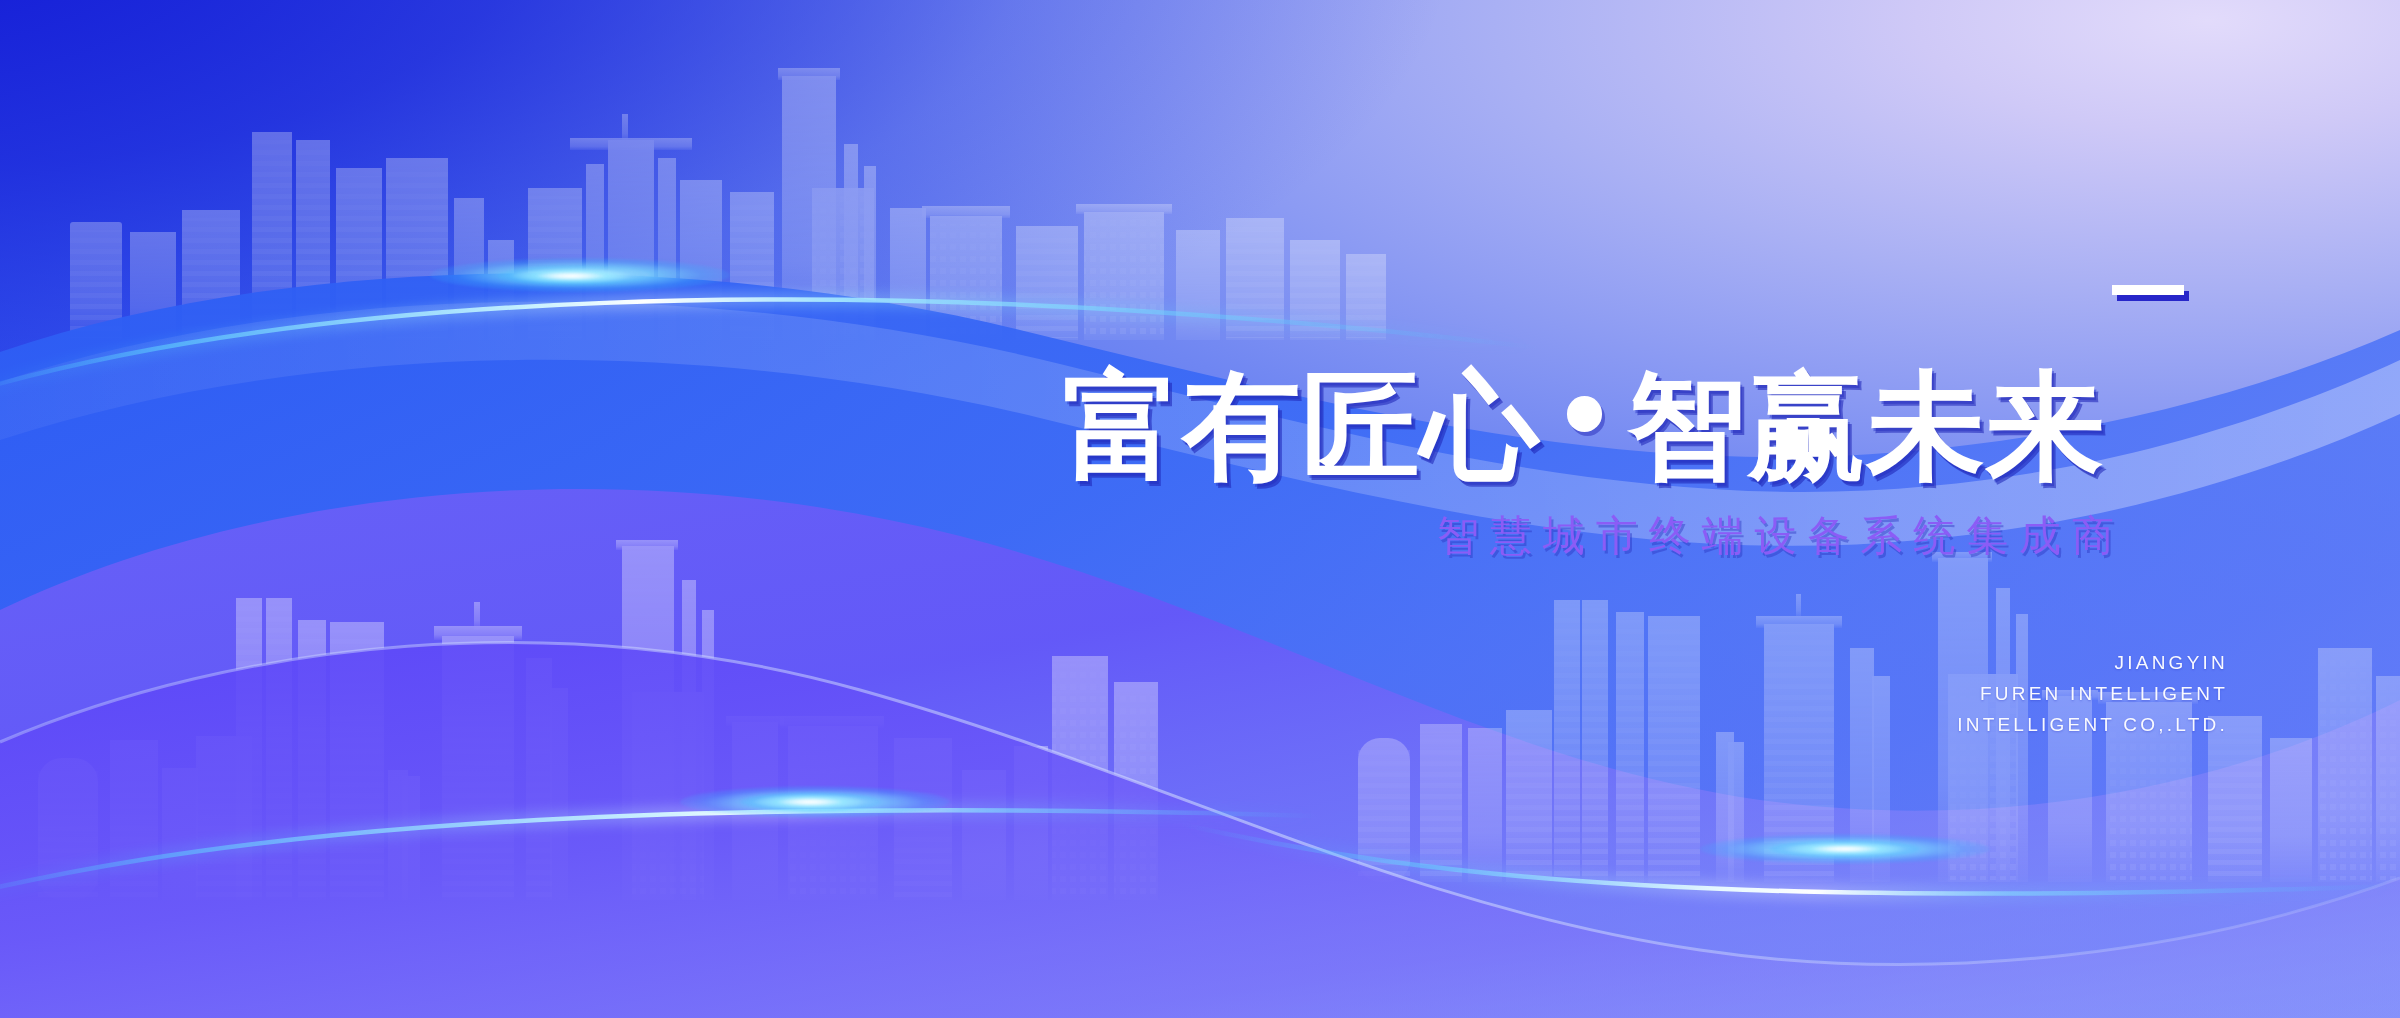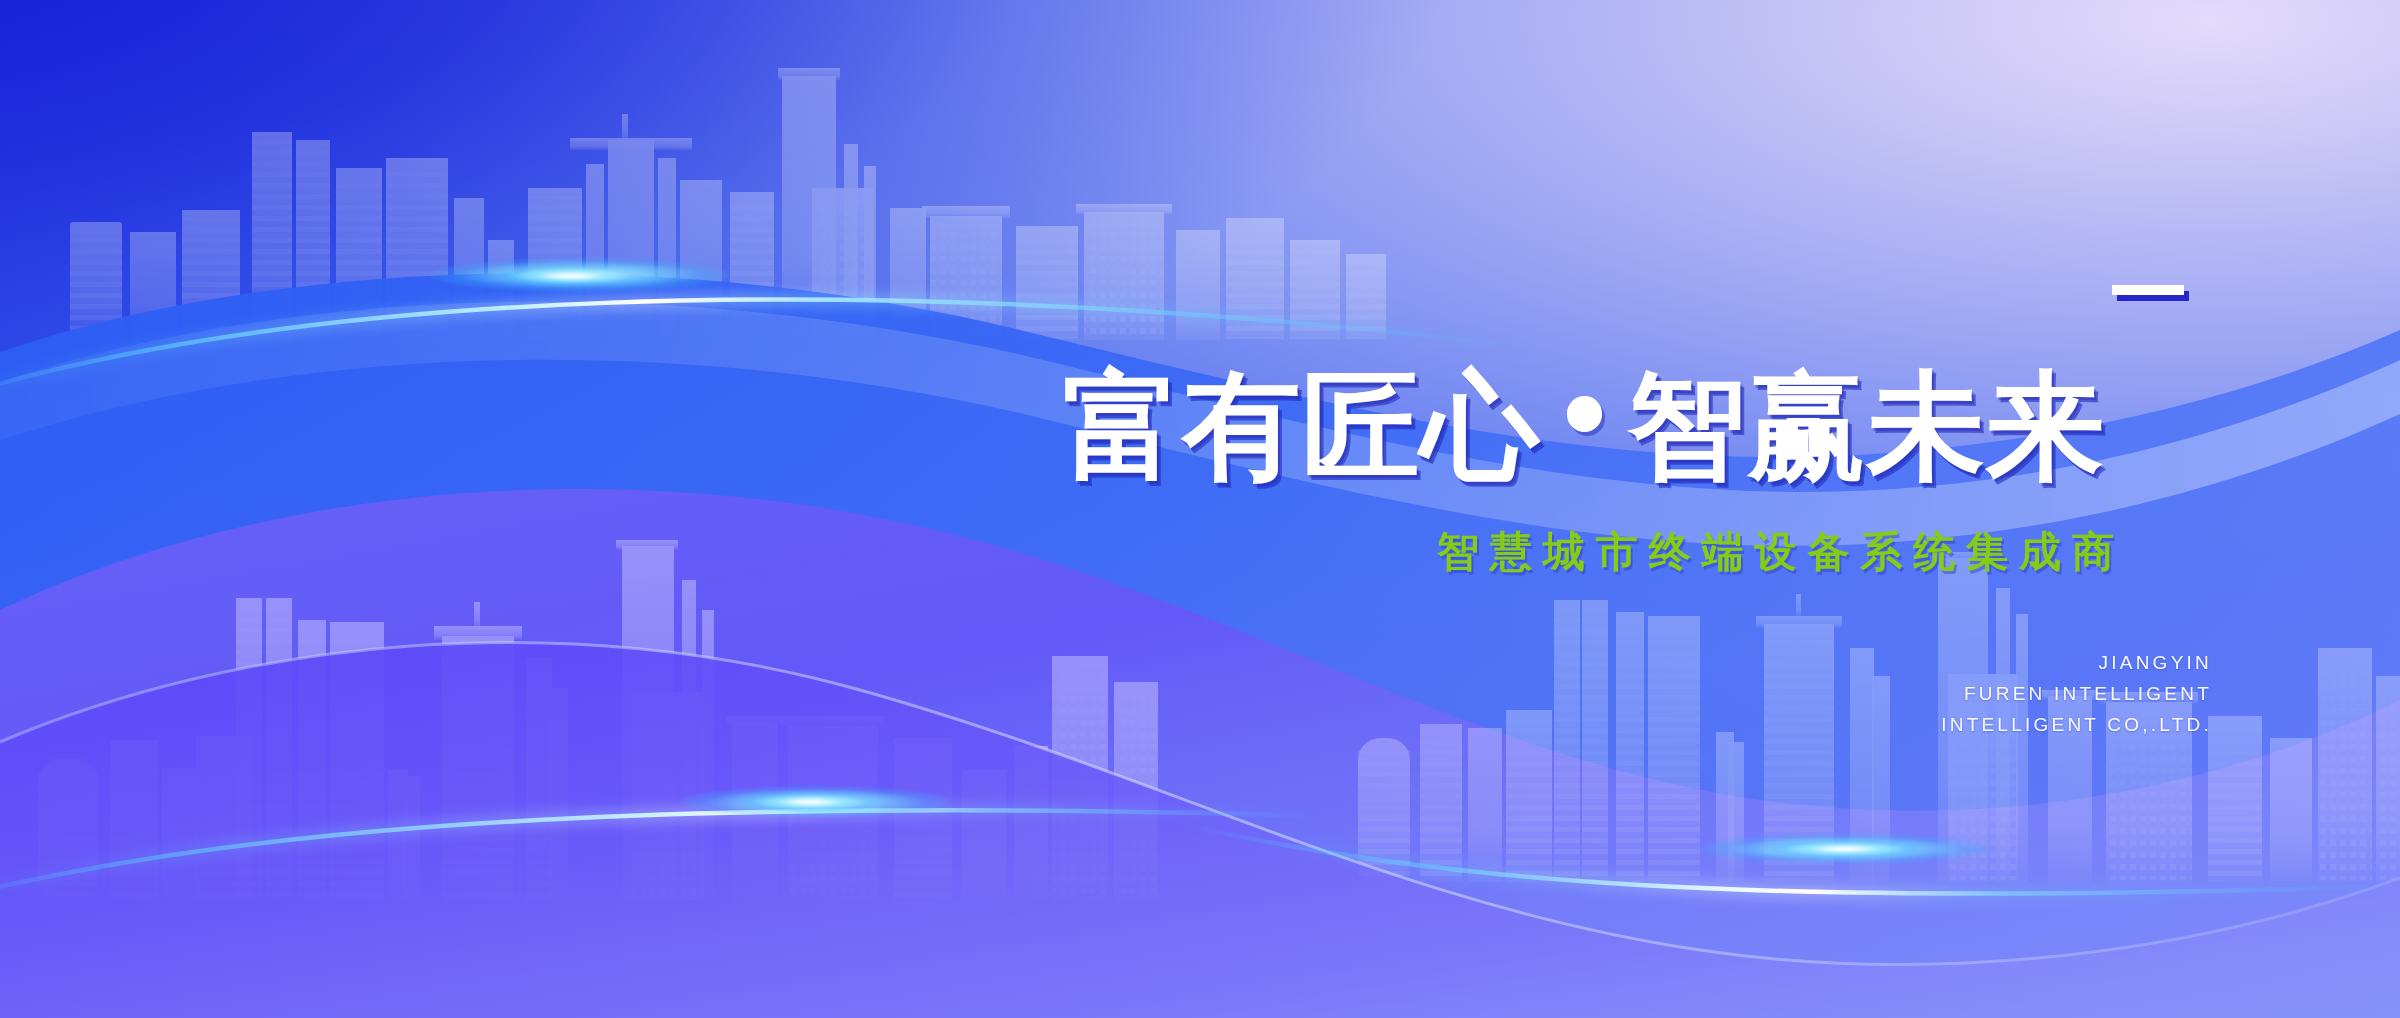--- a/index.html
+++ b/index.html
@@ -67,25 +67,24 @@
     width:.30em;height:.30em;
     border-radius:50%;
     background:#fff;
     vertical-align:.30em;
     margin:0 .22em;
     box-shadow:3px 4px 0 rgba(30,34,180,.45);
   }
   .subtitle{
     position:absolute;
     white-space:nowrap;
-    color:#84cc16;
-    font-weight:700;
+    color:#8b5cf6;
+    font-weight:400;
     letter-spacing:.26em;
     text-shadow:2px 3px 0 rgba(40,50,190,.42);
-    margin-top:16px;
   }
   .enblock{
     position:absolute;
     text-align:right;
     color:rgba(255,255,255,.96);
     font-size:19px;
     line-height:1.62;
     letter-spacing:.17em;
     font-weight:400;
     text-shadow:0 1px 2px rgba(40,50,190,.35);
@@ -419,19 +418,19 @@
   </div>
 
   <div class="dash" style="left:2112px;top:285px;width:72px;height:10px;"></div>
 
   <div class="title" style="left:1063px;top:352px;font-size:118px;line-height:1.12;margin-top:8px;">
     <span>富有匠心</span><span class="dot"></span><span>智赢未来</span>
   </div>
 
   <div class="subtitle" style="left:1437px;top:508px;font-size:42px;">智慧城市终端设备系统集成商</div>
 
-  <div class="enblock" style="right:188px;top:648px;">
+  <div class="enblock" style="right:172px;top:648px;">
     <div>JIANGYIN</div>
     <div>FUREN INTELLIGENT</div>
     <div>INTELLIGENT CO,.LTD.</div>
   </div>
 
 </div>
 
 </body></html>

